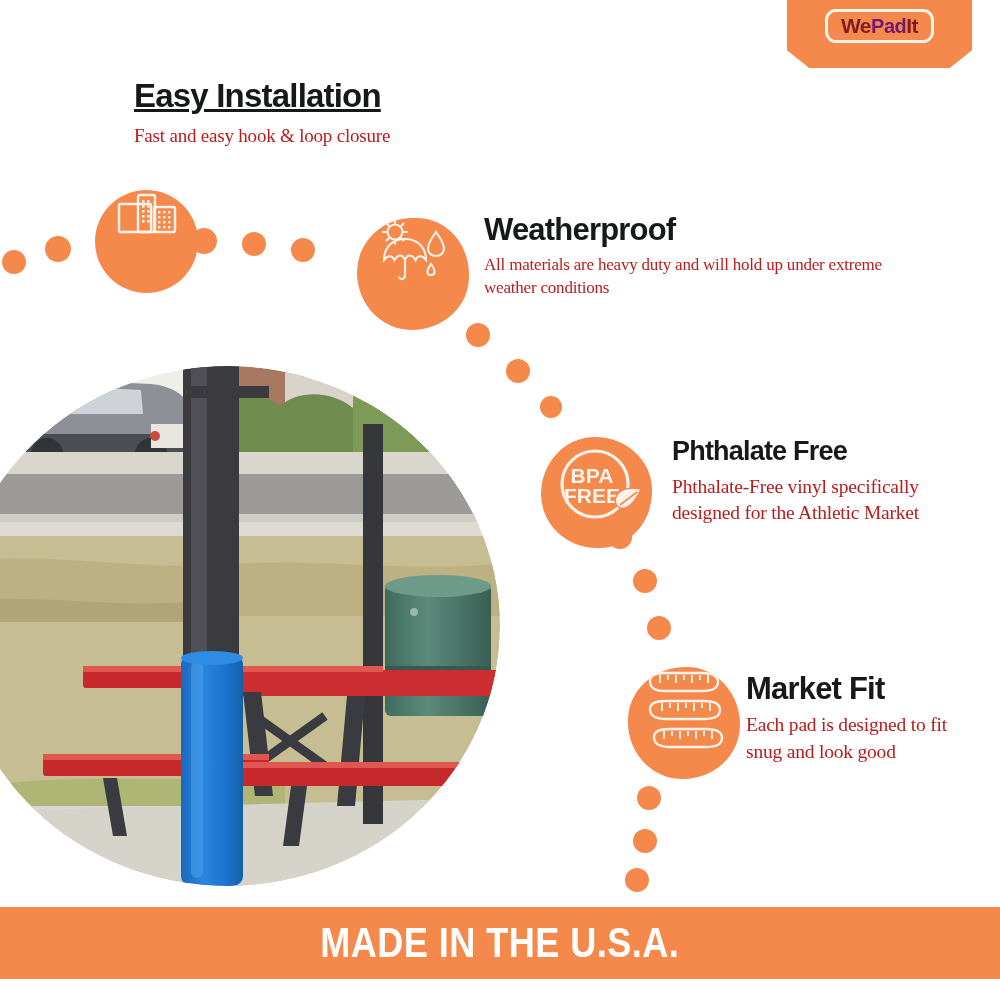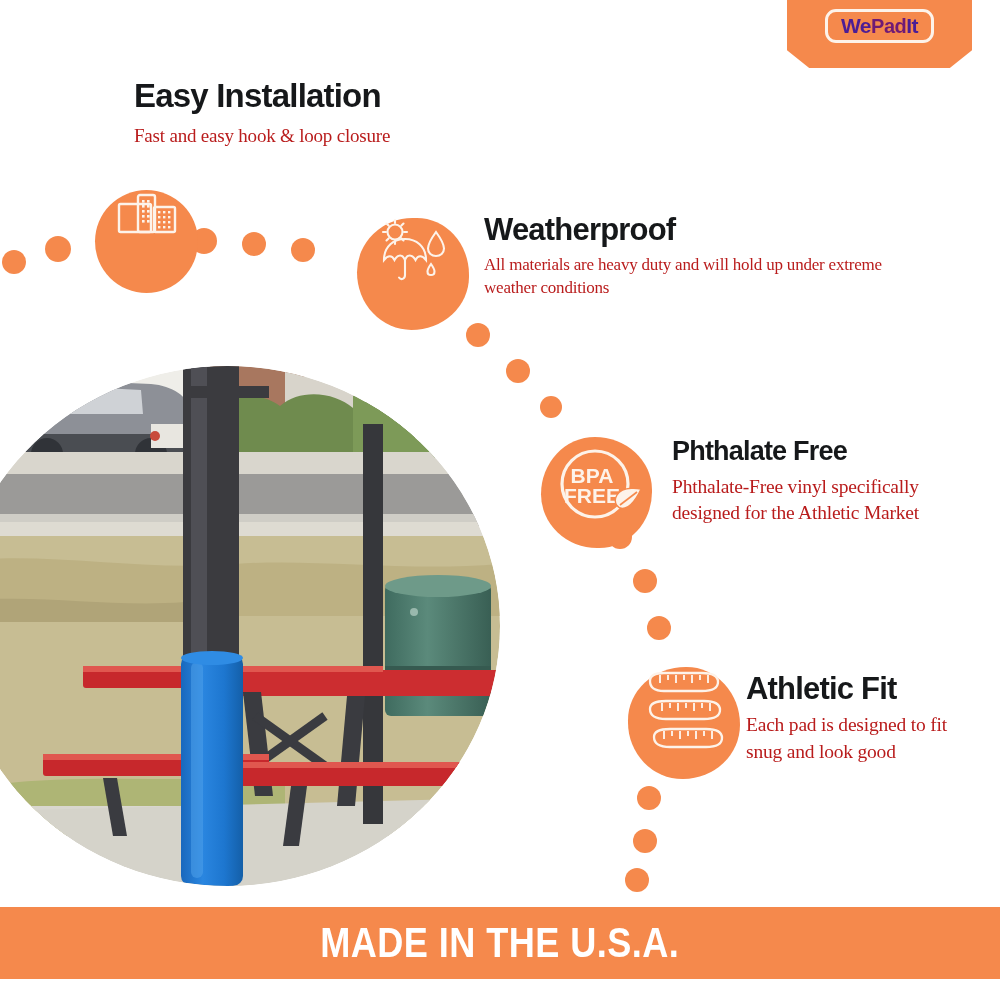--- a/index.html
+++ b/index.html
@@ -21,39 +21,39 @@
     display:flex; align-items:flex-start; justify-content:center;
     padding-top:9px;
   }
   .logo-box{
     border:3px solid #FDF3EA;
     border-radius:11px;
     padding:3px 13px 4px 13px;
     display:flex; align-items:baseline;
     line-height:1;
   }
-  .logo-we,.logo-it{ color:#4c1d95; font-size:21px; font-weight:bold; letter-spacing:-0.5px; }
+  .logo-we,.logo-it{ color:#7f1d1d; font-size:21px; font-weight:bold; letter-spacing:-0.5px; }
   .logo-pad{ color:#701a75; font-size:20px; font-weight:bold; letter-spacing:-0.5px; }
 
   
   .feature-title{
     font-weight:bold;
     color:#16181a;
     letter-spacing:-0.8px;
     line-height:1.08;
   }
   .feature-desc{
     color:#b91c1c;
     line-height:1.34;
     letter-spacing:-0.2px;
     font-family:Liberation Serif, serif;
   }
 
   #f1{ position:absolute; left:134px; top:78px; }
-  #f1 .feature-title{ font-size:33px; }
+  #f1 .feature-title{ font-size:33px;text-decoration:underline; }
   #f1 .feature-desc{ font-size:19px; margin-top:9px; }
 
   #f2{ position:absolute; left:484px; top:213px; width:420px; }
   #f2 .feature-title{ font-size:31px; }
   #f2 .feature-desc{ font-size:17px; margin-top:8px; }
 
   #f3{ position:absolute; left:672px; top:437px; width:300px; }
   #f3 .feature-title{ font-size:27px; }
   #f3 .feature-desc{ font-size:19.5px; margin-top:8px; }
 
@@ -206,21 +206,21 @@
   <svg width="96" height="96" viewBox="0 0 96 96">
     <circle cx="46" cy="47" r="33" fill="none" stroke="#FDF3EA" stroke-width="3.2"></circle>
     <text x="43" y="46" text-anchor="middle" fill="#FDF3EA" font-family="Liberation Sans, sans-serif" font-size="21" font-weight="bold">BPA</text>
     <text x="43" y="66" text-anchor="middle" fill="#FDF3EA" font-family="Liberation Sans, sans-serif" font-size="21" font-weight="bold">FREE</text>
     <path d="M92 52 C92 52 74 48 68 58 C63.5 65.5 69 73 76 71 C85 68.5 92 52 92 52 Z" fill="#FDF3EA" stroke="#F5894C" stroke-width="1.4"></path>
     <path d="M88 55 L71 68" stroke="#F5894C" stroke-width="1.6" fill="none"></path>
   </svg>
 </div>
 
 <div id="f4">
-  <div class="feature-title">Athletic Fit</div>
+  <div class="feature-title">Market Fit</div>
   <div class="feature-desc">Each pad is designed to fit snug and look good</div>
 </div>
 
 <div class="badge" id="b4">
   <svg width="88" height="84" viewBox="0 0 88 84" fill="none" stroke="#FDF3EA" stroke-width="2.3" stroke-linejoin="round">
     <path d="M10 14 C10 8 16 6 24 6 L62 6 C72 6 78 9 78 15 C78 21 72 24 62 24 L24 24 C16 24 10 21 10 14 Z"></path>
     <path d="M10 42 C10 36 16 34 26 34 L64 34 C74 34 80 37 80 43 C80 49 74 52 64 52 L26 52 C16 52 10 49 10 42 Z"></path>
     <path d="M14 70 C14 64 20 62 30 62 L66 62 C76 62 82 65 82 71 C82 77 76 80 66 80 L30 80 C20 80 14 77 14 70 Z"></path>
     <g stroke-width="1.9">
       <line x1="20" y1="8" x2="20" y2="16"></line>

